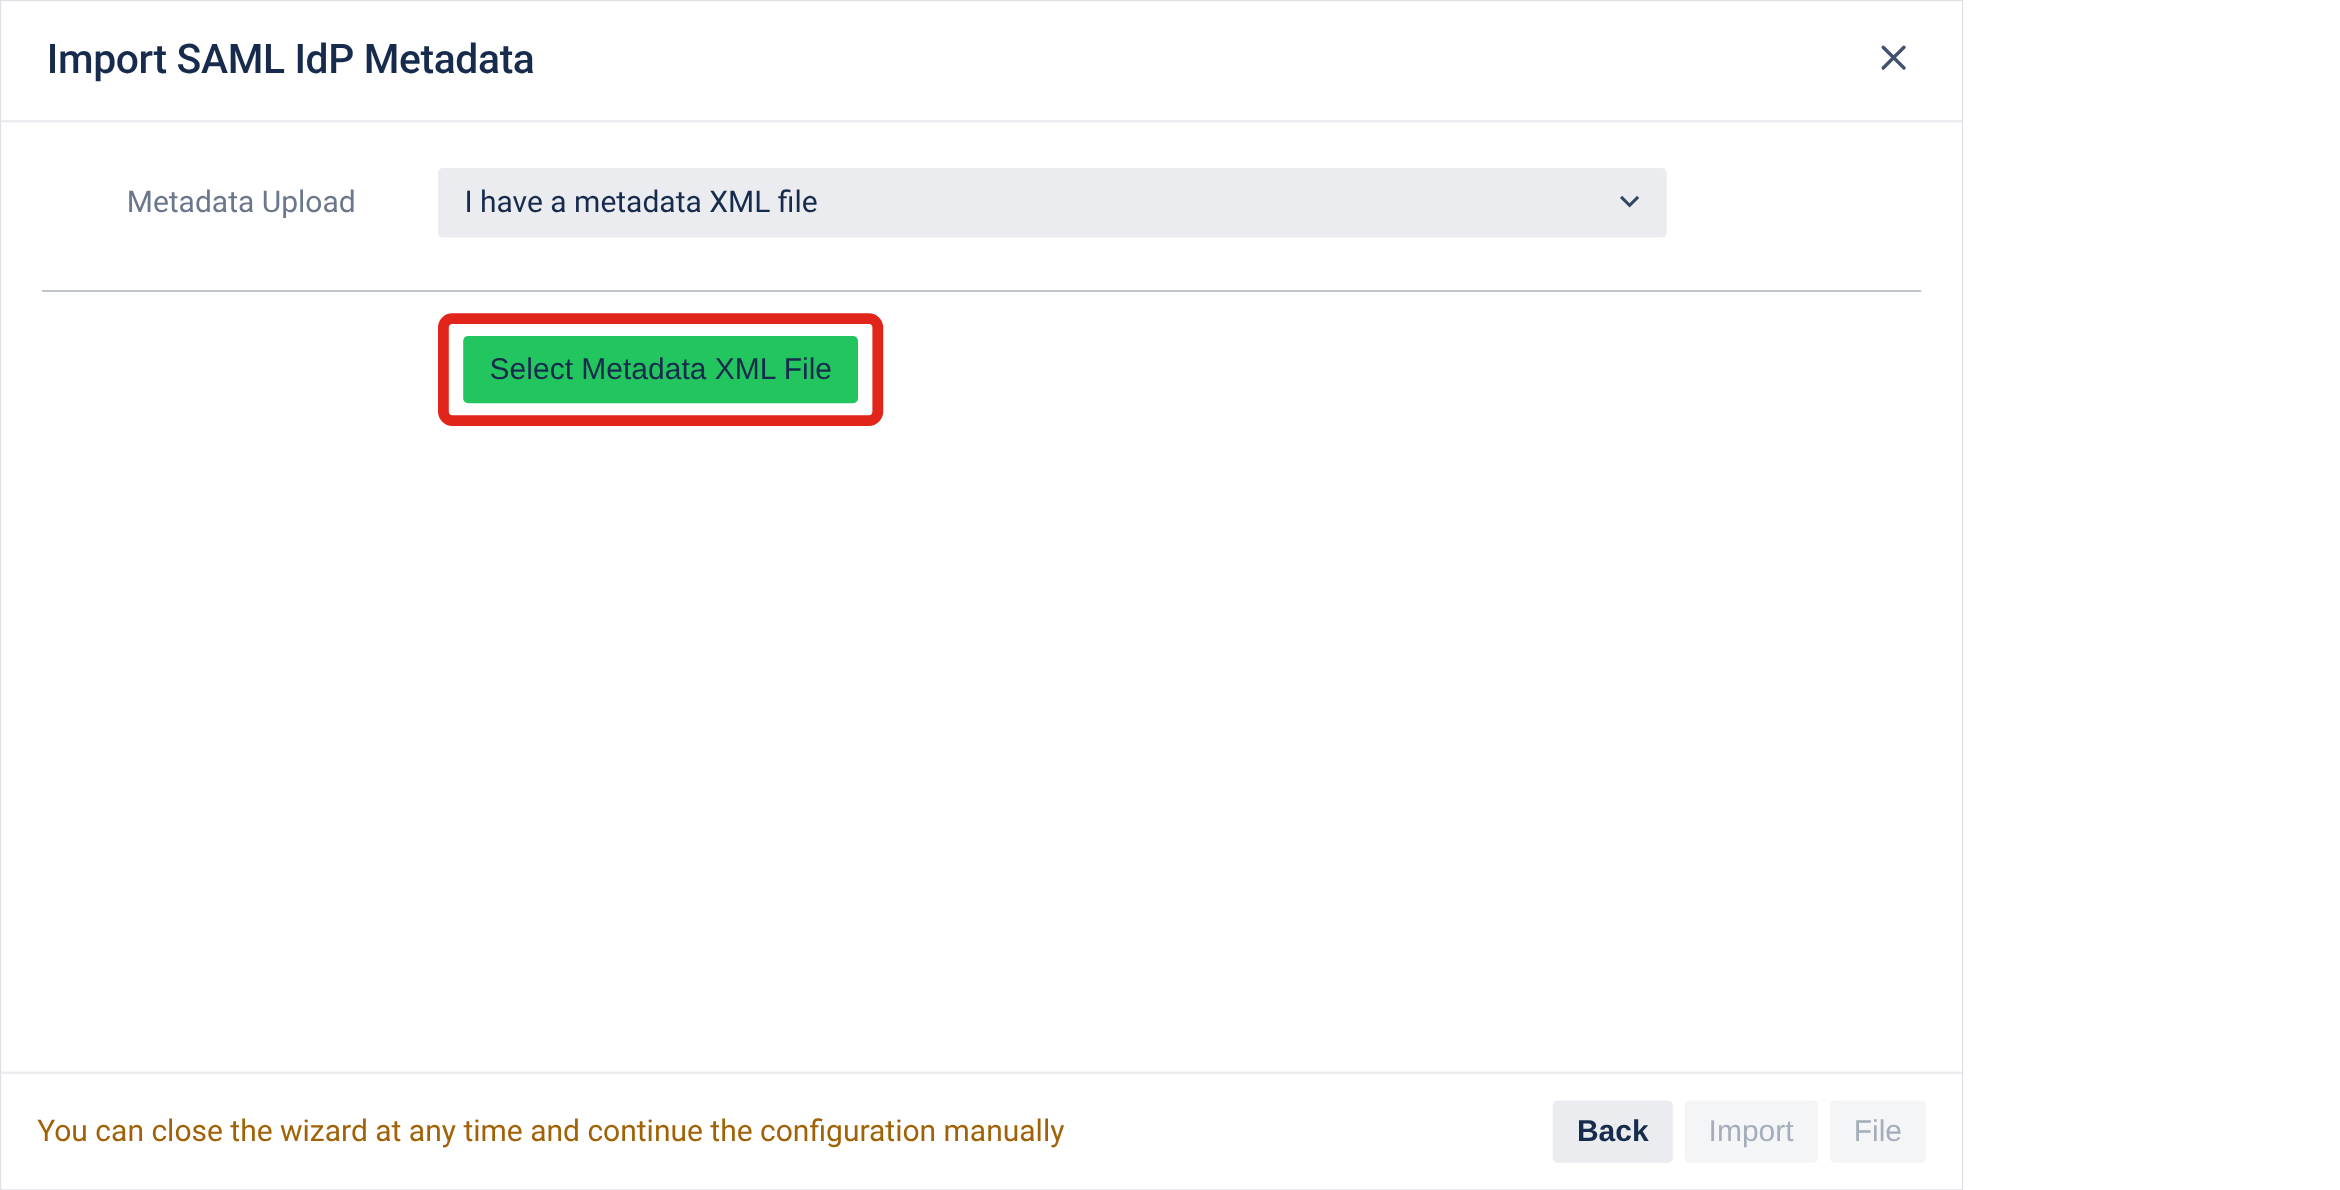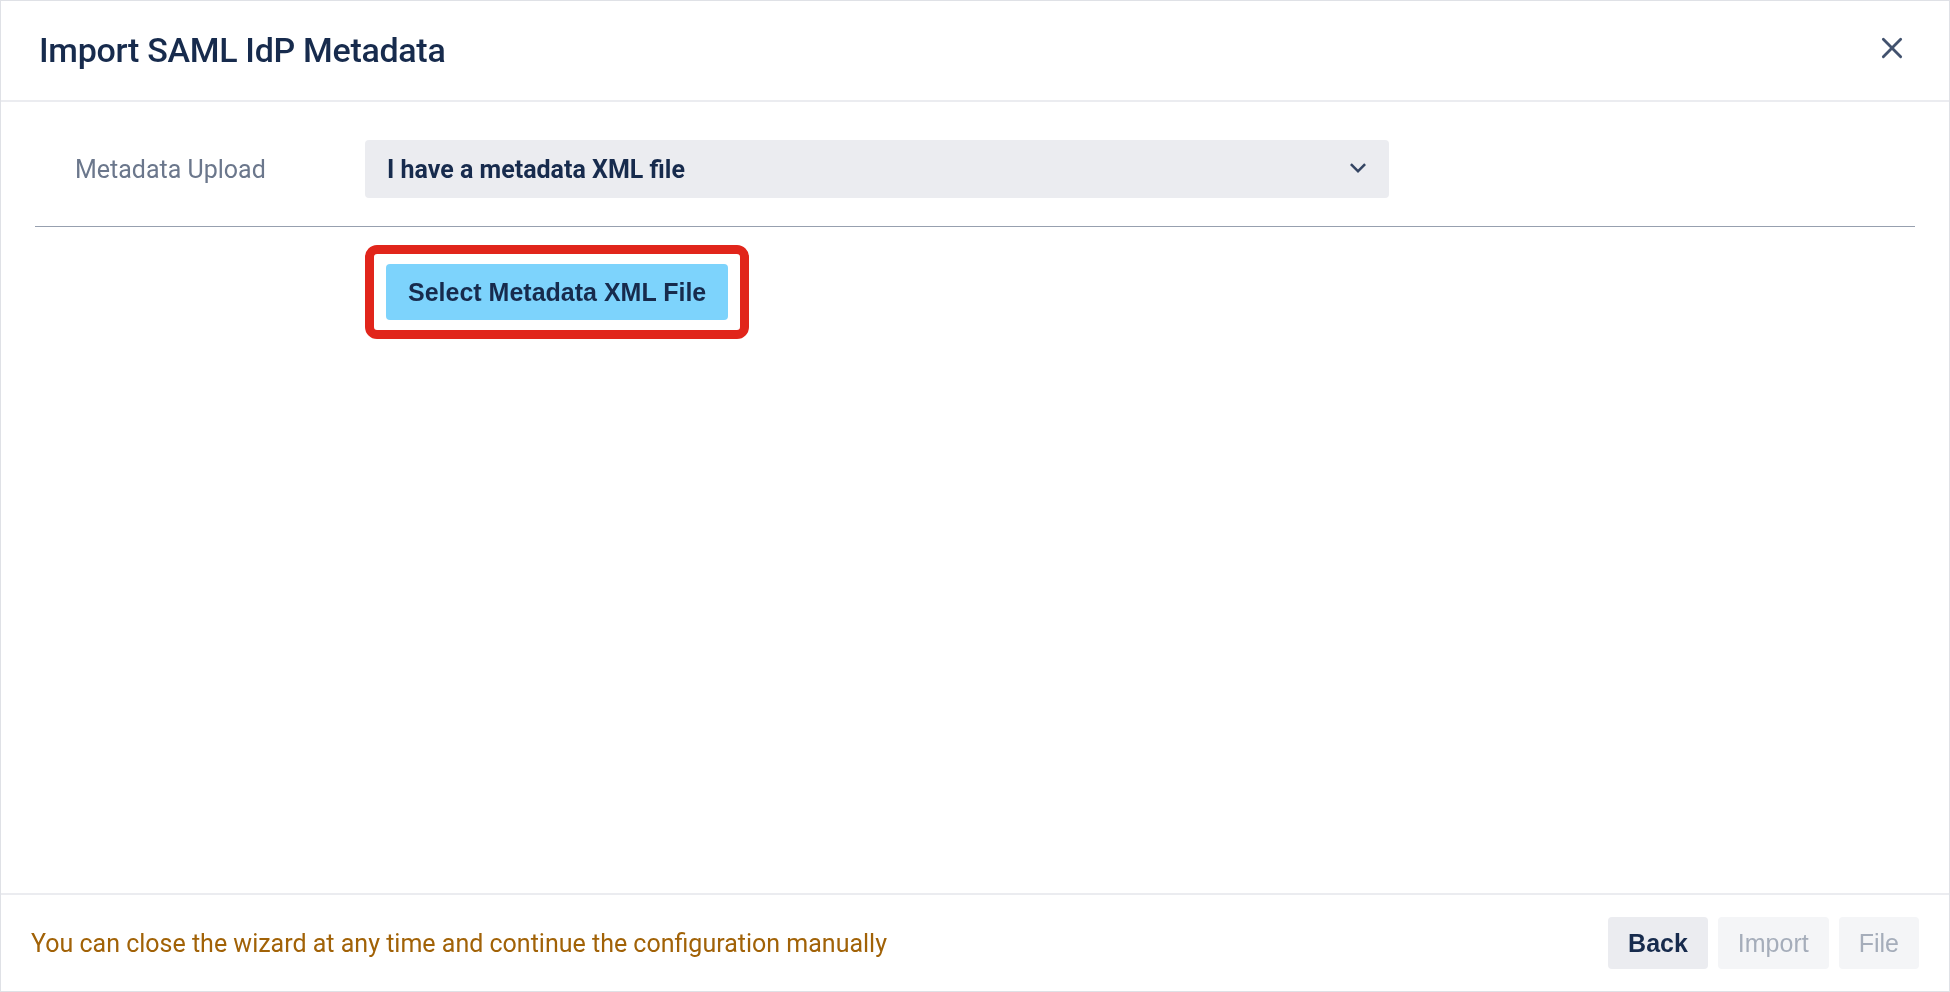--- a/index.html
+++ b/index.html
@@ -6,21 +6,21 @@
       box-sizing: border-box;
       margin: 0;
       padding: 0;
     }
     body {
       font-family: -apple-system, BlinkMacSystemFont, "Segoe UI", Roboto, Helvetica, Arial, sans-serif;
       background: #fff;
       color: #172B4D;
     }
     .dialog {
-      width: 1950px;
+      width: 1636px;
       height: 992px;
       border: 1px solid #DFE1E6;
       display: flex;
       flex-direction: column;
       background: #fff;
     }
     .dialog-header {
       display: flex;
       align-items: center;
       justify-content: space-between;
@@ -53,34 +53,34 @@
     }
     .instruction {
       font-size: 25px;
       color: #172B4D;
       margin-bottom: 44px;
     }
     .form-row {
       display: flex;
       align-items: center;
       gap: 38px;
-      padding-bottom: 28px;
+      padding-bottom: 44px;
       border-bottom: 1px solid #97A0AF;
+      text-align: center;
     }
     .form-label {
       font-size: 25px;
       color: #6B778C;
       padding-left: 40px;
       width: 292px;
       flex-shrink: 0;
     }
     .select-wrap {
       position: relative;
       width: 1024px;
-      font-weight: bold;
     }
     .select-control {
       width: 100%;
       height: 58px;
       background: #EBECF0;
       border: none;
       border-radius: 4px;
       display: flex;
       align-items: center;
       justify-content: space-between;
@@ -104,31 +104,30 @@
       width: 330px;
       flex-shrink: 0;
     }
     .highlight-box {
       border: 9px solid #E1251B;
       border-radius: 12px;
       padding: 10px 12px;
       display: inline-block;
     }
     .file-button {
-      background: #7dd3fc;
+      background: #22c55e;
       border: none;
       border-radius: 4px;
       height: 56px;
       padding: 0 22px;
       font-size: 25px;
       color: #172B4D;
       cursor: pointer;
       display: flex;
       align-items: center;
-      font-weight: bold;
     }
     .dialog-footer {
       border-top: 2px solid #EBECF0;
       padding: 22px 30px;
       display: flex;
       align-items: center;
       justify-content: space-between;
     }
     .footer-text {
       font-size: 25px;

